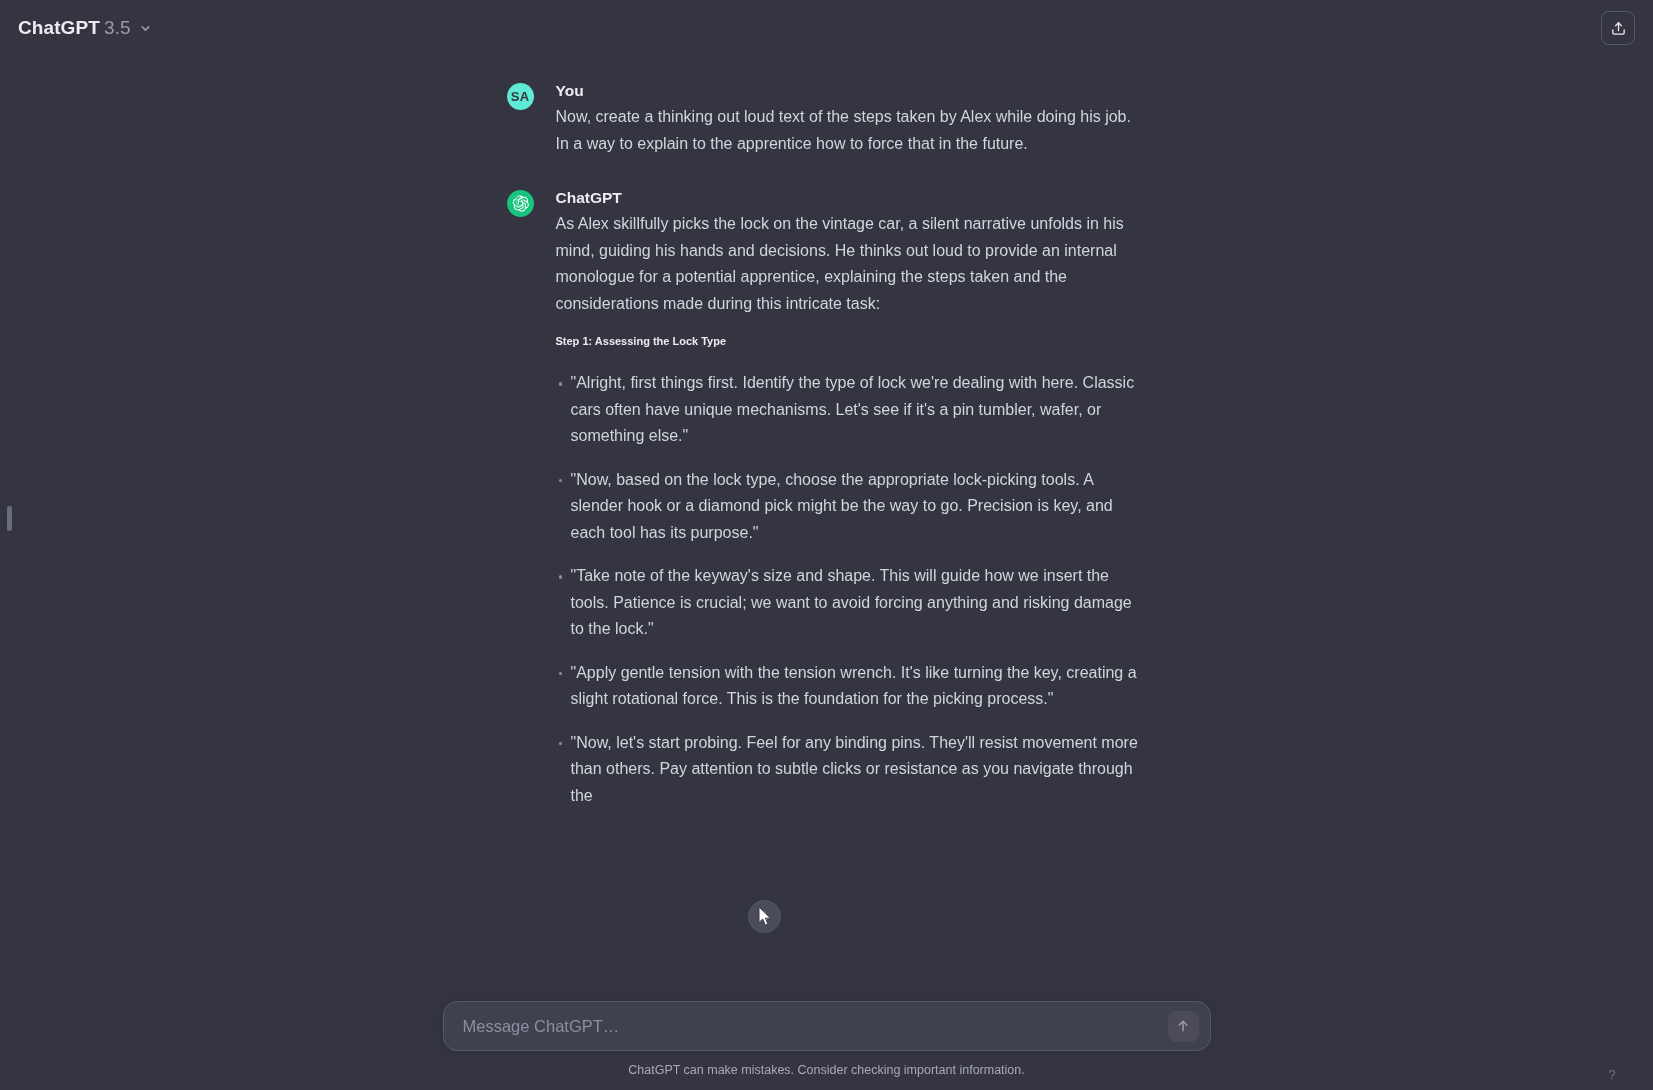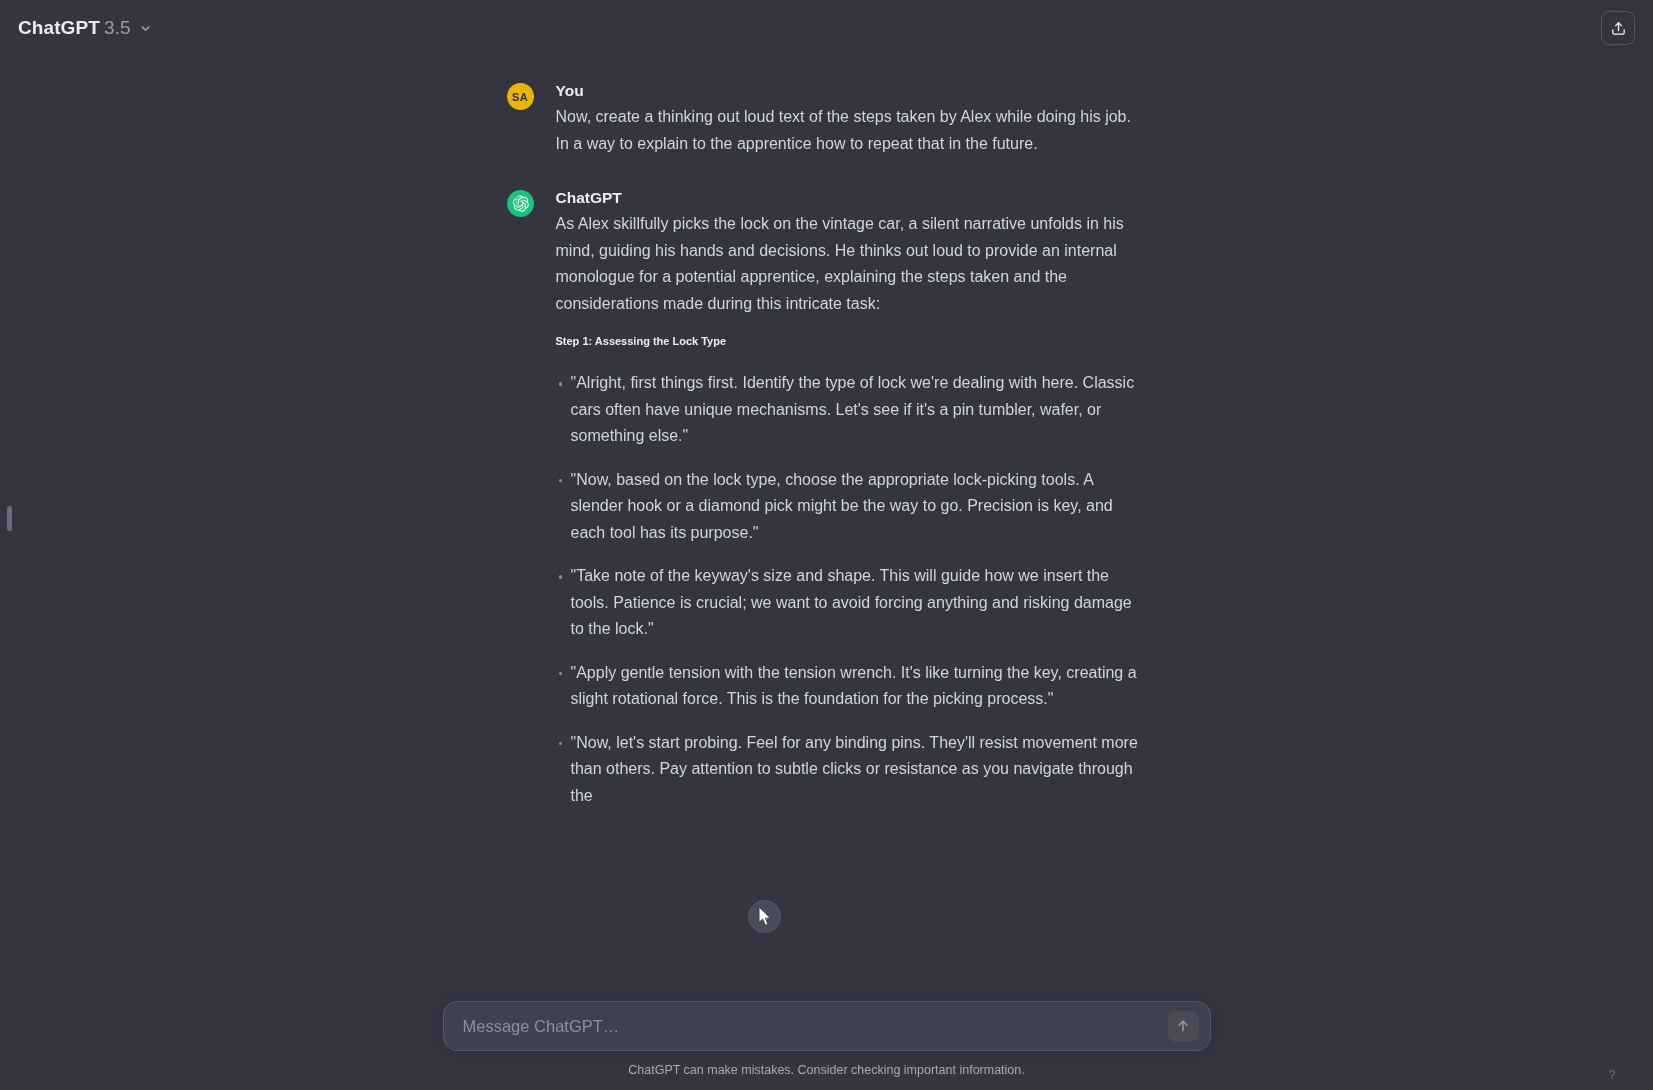--- a/index.html
+++ b/index.html
@@ -110,23 +110,23 @@
     width: 27px; height: 27px;
     border-radius: 50%;
     flex: 0 0 27px;
     display: flex;
     align-items: center;
     justify-content: center;
     margin-top: 3px;
     overflow: hidden;
   }
   .avatar.user {
-    background: #eab308;
+    background: #5eead4;
     color: #343541;
-    font-size: 11px;
+    font-size: 13px;
     font-weight: 700;
     letter-spacing: .3px;
   }
   .avatar.assistant { background: #19c37d; }
   .avatar.assistant svg { width: 19px; height: 19px; display: block; }
 
   .msg-body { flex: 1 1 auto; min-width: 0; padding-top: 1px; }
 
   .author {
     font-size: 15.5px;
@@ -318,21 +318,21 @@
   <div class="scroll-area">
     <div class="thread">
 
       <div class="message">
         <div class="message-inner">
           <div class="avatar user">
             <span>SA</span>
           </div>
           <div class="msg-body">
             <div class="author">You</div>
-            <div class="para">Now, create a thinking out loud text of the steps taken by Alex while doing his job. In a way to explain to the apprentice how to repeat that in the future.</div>
+            <div class="para">Now, create a thinking out loud text of the steps taken by Alex while doing his job. In a way to explain to the apprentice how to force that in the future.</div>
           </div>
         </div>
       </div>
 
       <div class="message">
         <div class="message-inner" style="padding-top:24px;">
           <div class="avatar assistant">
             <svg viewBox="0 0 24 24" fill="#ffffff">
               <path d="M21.3 10.2a5.1 5.1 0 0 0-.44-4.19 5.18 5.18 0 0 0-5.58-2.48A5.13 5.13 0 0 0 11.4 1.8a5.18 5.18 0 0 0-4.93 3.58 5.12 5.12 0 0 0-3.42 2.48 5.18 5.18 0 0 0 .64 6.07 5.1 5.1 0 0 0 .44 4.19 5.18 5.18 0 0 0 5.58 2.48 5.12 5.12 0 0 0 3.86 1.72 5.18 5.18 0 0 0 4.94-3.59 5.12 5.12 0 0 0 3.42-2.48 5.18 5.18 0 0 0-.63-6.05zm-7.7 10.77a3.84 3.84 0 0 1-2.47-.89l.12-.07 4.1-2.37a.67.67 0 0 0 .34-.58v-5.79l1.73 1a.06.06 0 0 1 .03.05v4.79a3.86 3.86 0 0 1-3.85 3.86zM5.32 17.4a3.84 3.84 0 0 1-.46-2.58l.12.07 4.1 2.37a.67.67 0 0 0 .67 0l5.01-2.89v2a.06.06 0 0 1-.03.05l-4.15 2.4a3.86 3.86 0 0 1-5.26-1.42zM4.24 8.56a3.84 3.84 0 0 1 2.01-1.69v4.88a.66.66 0 0 0 .33.57l5 2.89-1.74 1a.06.06 0 0 1-.06 0l-4.14-2.39a3.86 3.86 0 0 1-1.4-5.26zm14.24 3.31-5.01-2.9 1.73-1a.06.06 0 0 1 .06 0l4.15 2.4a3.85 3.85 0 0 1-.6 6.95v-4.88a.67.67 0 0 0-.33-.57zm1.72-2.59-.12-.07-4.09-2.38a.67.67 0 0 0-.68 0l-5 2.89v-2a.06.06 0 0 1 .02-.05l4.15-2.39a3.85 3.85 0 0 1 5.72 4zM8.47 12.8l-1.73-1a.06.06 0 0 1-.03-.05V6.97a3.85 3.85 0 0 1 6.32-2.96l-.12.07-4.1 2.37a.67.67 0 0 0-.34.58zm.94-2.03 2.23-1.29 2.24 1.29v2.57l-2.23 1.29-2.24-1.29z"></path>
             </svg>

